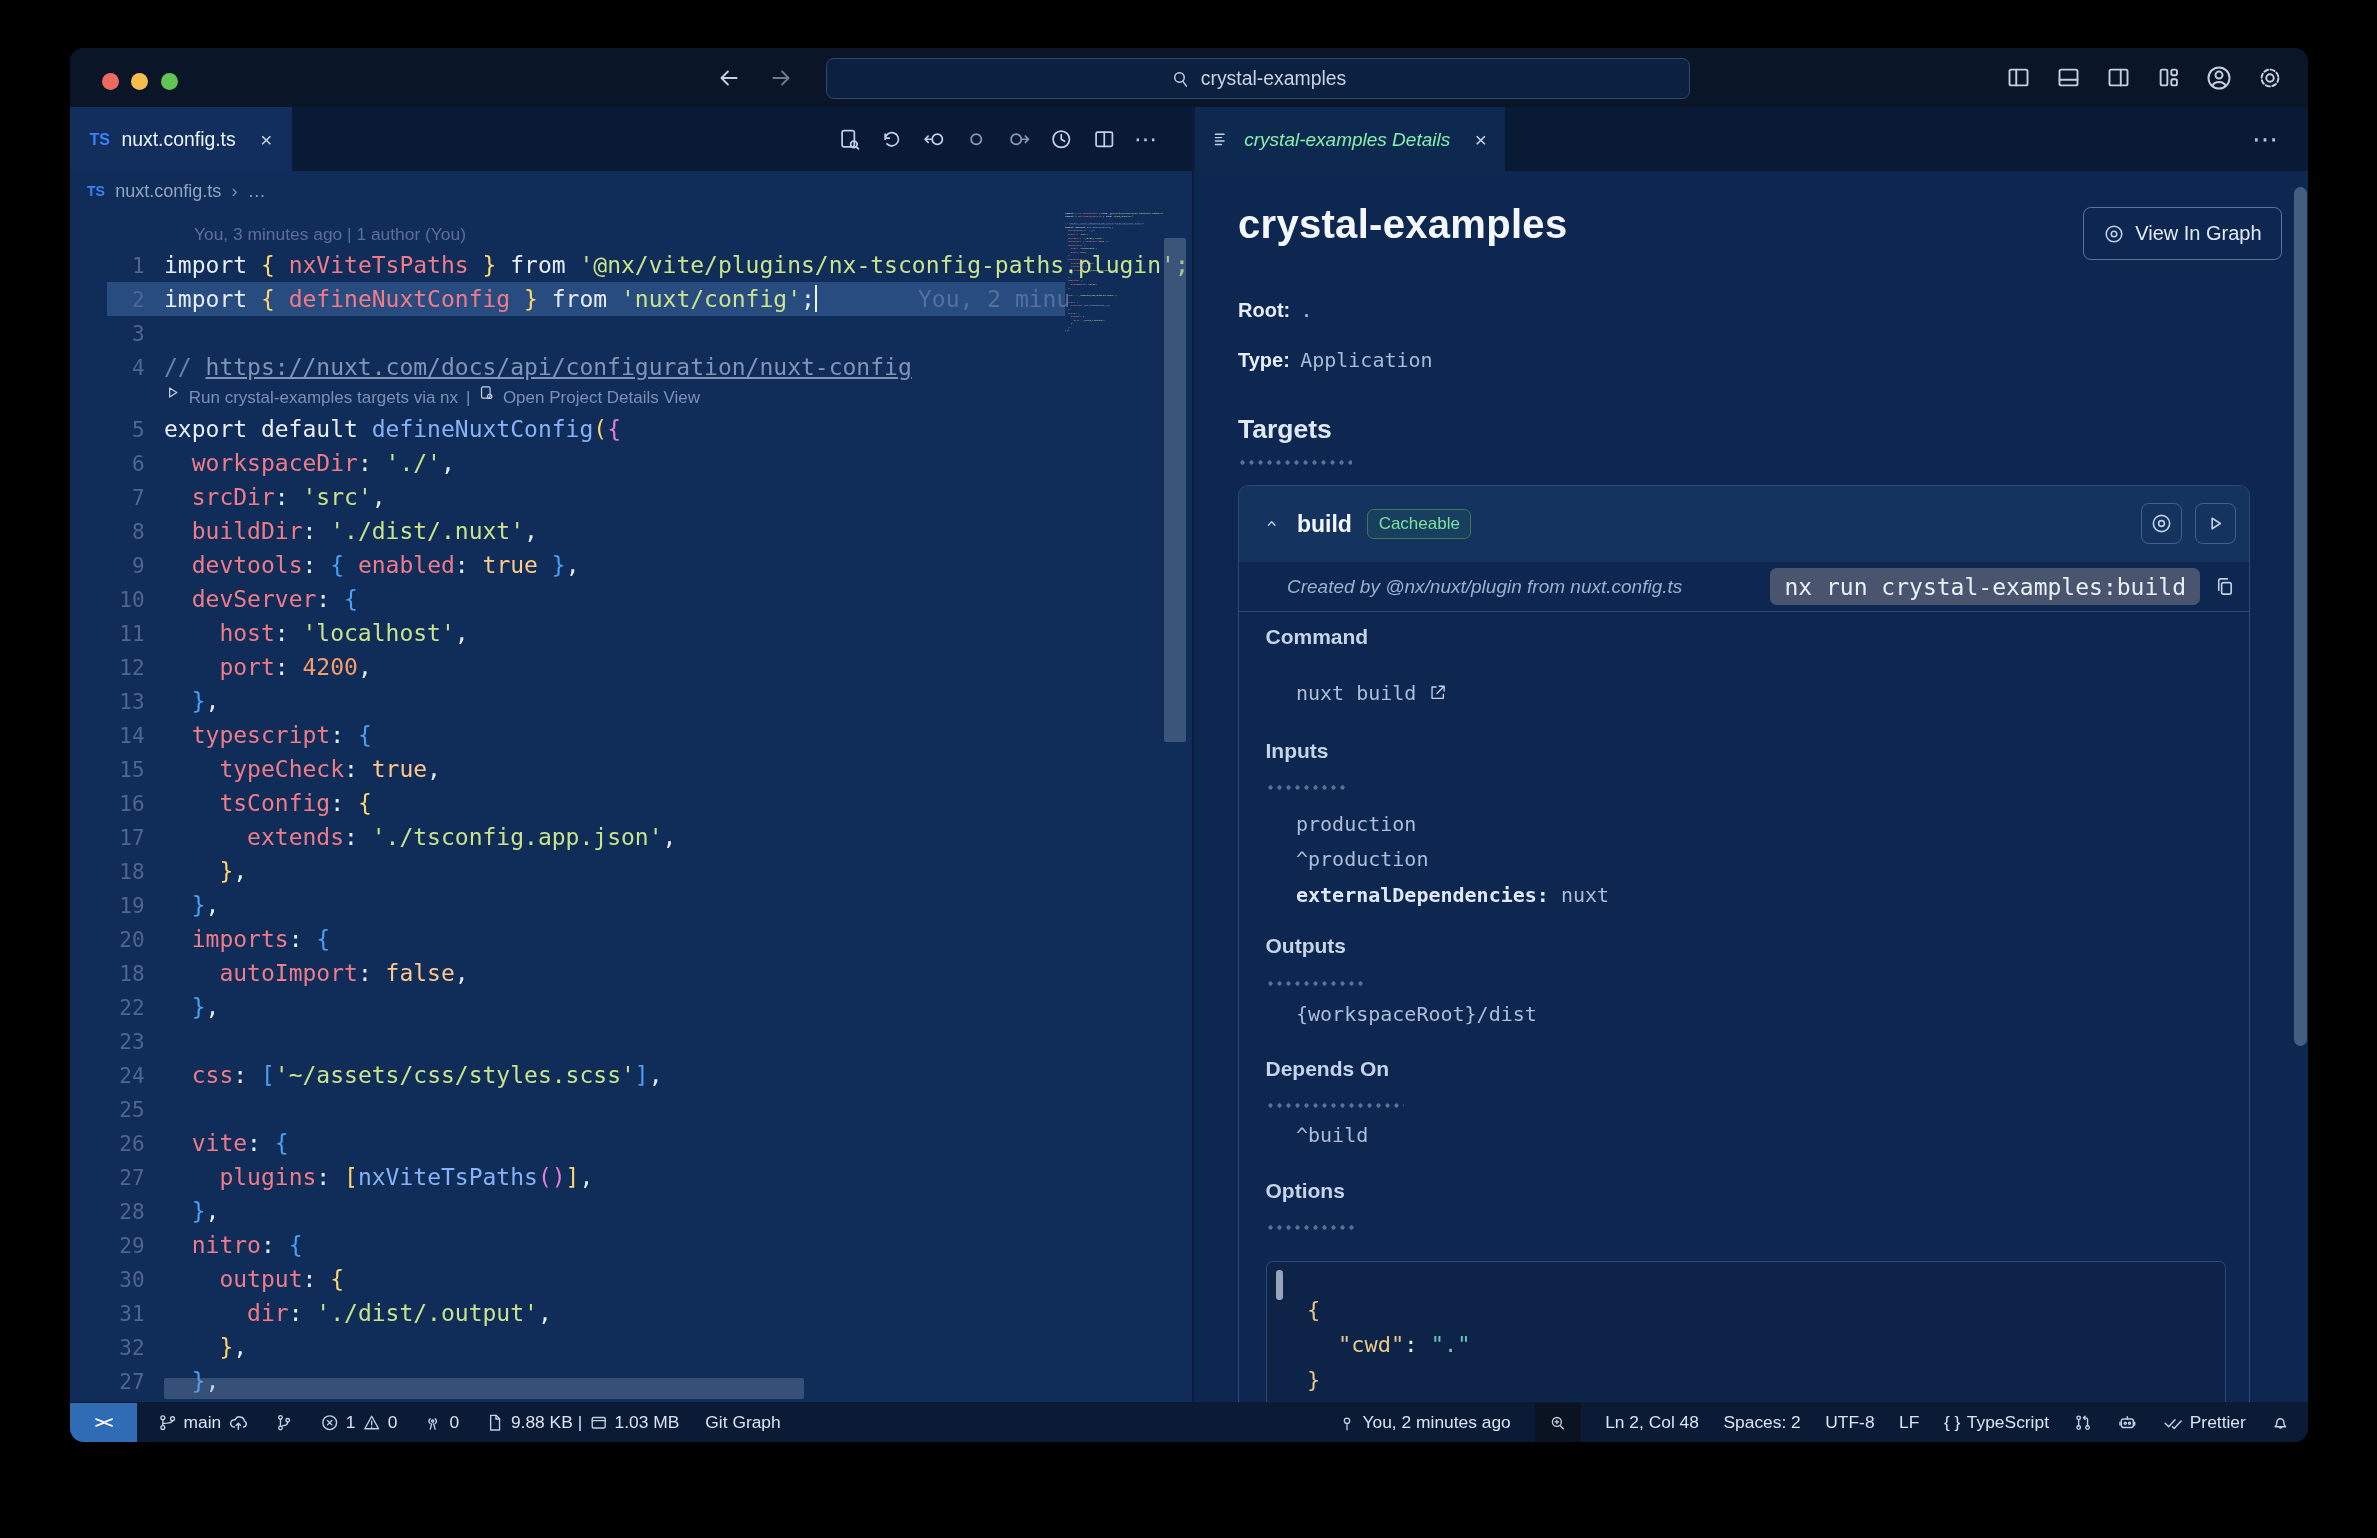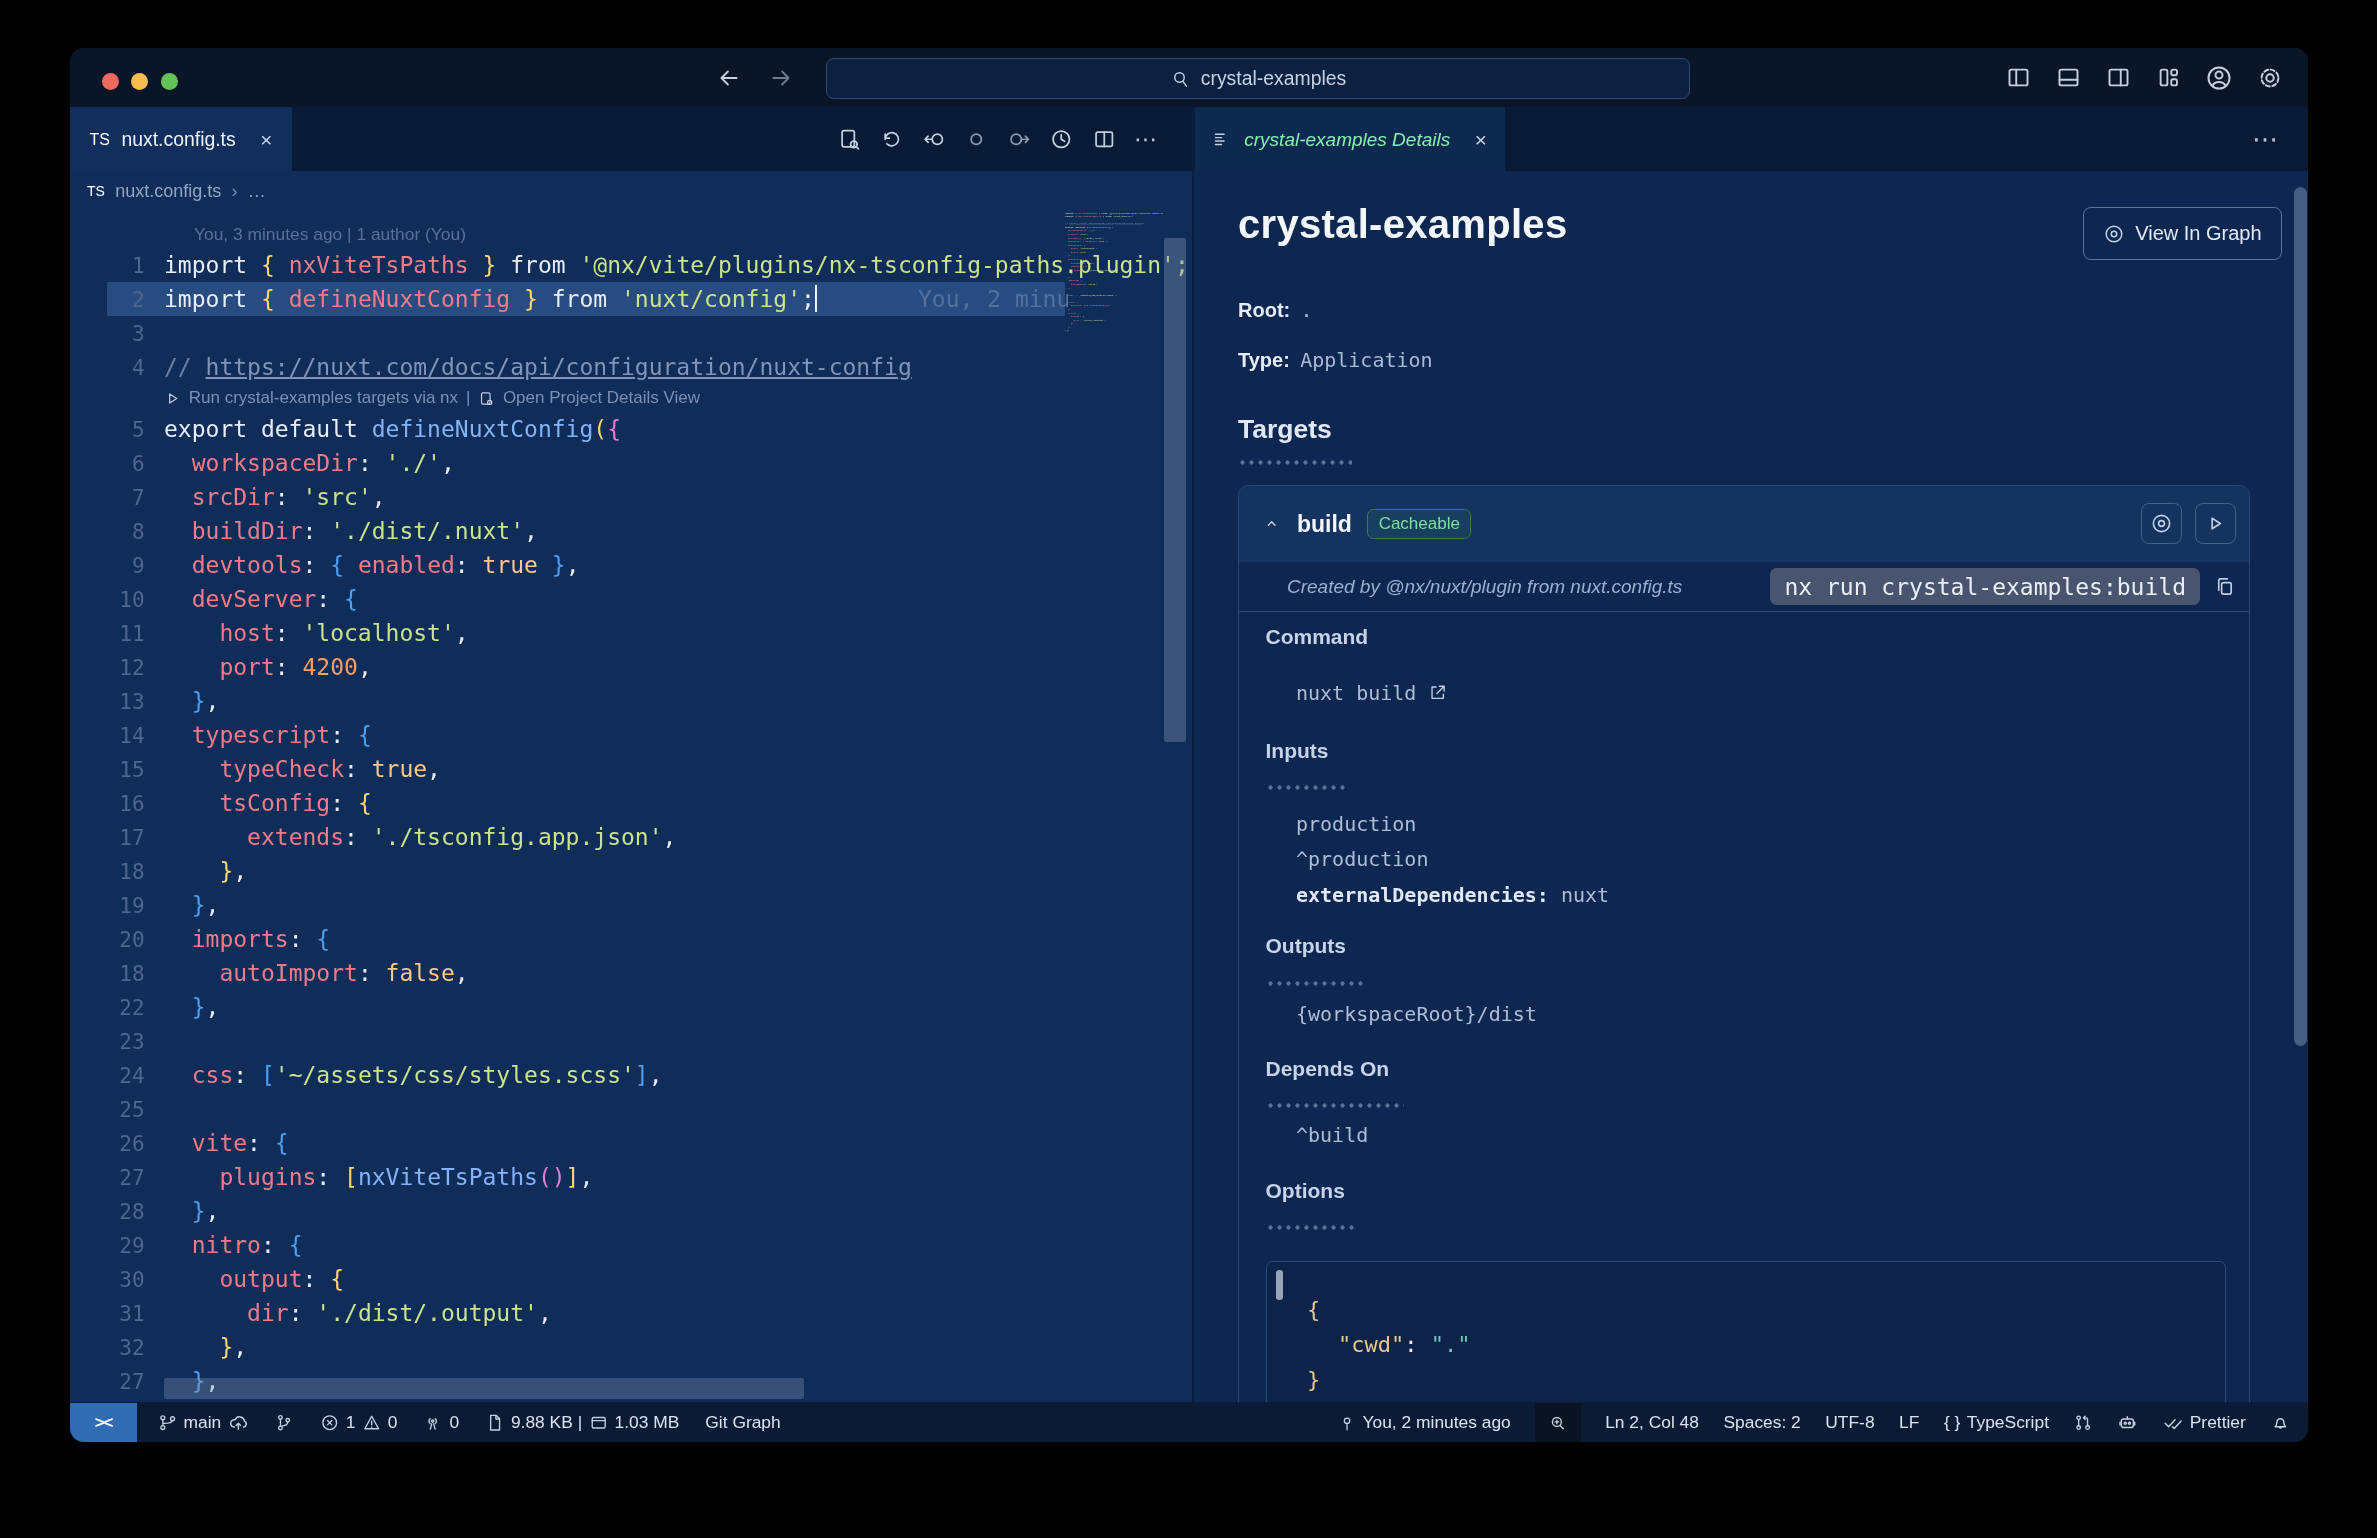--- a/index.html
+++ b/index.html
@@ -15,21 +15,21 @@
   .l-red{background:#ee6a5f}.l-yel{background:#f5bd4f}.l-grn{background:#61c454}
   #nav{left:646px;top:17px;display:flex;gap:26px;align-items:center}
   #search{left:756px;top:9.7px;width:862px;height:39px;border:1.3px solid #2c4a72;border-radius:7.8px;
     background:#0c203f;display:flex;align-items:center;justify-content:center;gap:10.3px;
     color:#c7d3e4;font-size:19.4px}
   #winbtns{right:24.5px;top:15.5px;display:flex;gap:23px;align-items:center}
   
   #tabsrow{left:0;top:59px;right:0;height:65px;background:#081a35}
   #tab-editor{left:0;top:0;height:65px;display:flex;align-items:center;padding:0 19.4px;
     background:#112e5c;gap:11.6px}
-  .ts-badge{color:#ffffff;font-weight:normal;font-size:16px}
+  .ts-badge{color:#3b82f6;font-weight:bold;font-size:16px}
   .tab-label{color:#eef3fa;font-size:19.4px}
   .tab-close{color:#c8d4e6;font-size:20.7px;margin-left:13px}
   #edtools{right:1151px;top:0;height:65px;display:flex;gap:18px;align-items:center}
   #tab-panel{left:1124px;top:0;height:65px;display:flex;align-items:center;padding:0 18px;
     background:#0e2950;gap:11.6px}
   #tab-panel .tab-label{font-style:italic;color:#86efac;font-size:19px}
   #pd-ellipsis{left:2182px;top:17px;color:#b9c7dd;font-size:26px}
   
   #breadcrumb{left:0;top:123px;width:1122px;height:40px;background:#102c58;display:flex;
     align-items:center;gap:10.3px;padding-left:17px;font-size:18px;color:#90a5c5;box-sizing:border-box}
@@ -39,21 +39,21 @@
     font-family:"DejaVu Sans Mono",monospace;font-size:23px;line-height:34px;color:#e8eef8}
   #codewrap{position:absolute;left:0;top:10.3px;right:0}
   .crow{position:relative;height:34px;white-space:pre}
   .crow.sel::before{content:"";position:absolute;left:37px;right:127px;top:0;bottom:0;background:#294c80}
   .crow>*{position:relative}
   .gut{display:inline-block;width:94px;padding-right:19.4px;box-sizing:border-box;text-align:right;
     color:#4f668e;font-size:21px}
   .blame{height:27px;line-height:27px;padding-left:124px;color:#5b7099;font-size:17.4px;
     font-family:"Liberation Sans",sans-serif}
   .lens{height:28px;line-height:28px;padding-left:94px;color:#7b90b4;font-size:17px;
-    font-family:"Liberation Sans",sans-serif;display:flex;align-items:center;gap:7.8px}
+    font-family:"Liberation Sans",sans-serif;display:flex;align-items:flex-start;gap:7.8px}
   .ghost{position:absolute;left:848px;top:0;width:150px;overflow:hidden;white-space:nowrap;
     color:#54709c;font-family:"DejaVu Sans Mono",monospace}
   .cursor{display:inline-block;width:1.9px;height:27px;background:#eef4fc;vertical-align:-4.5px}
   .w{color:#e8eef8}.id{color:#f07c8a}.str{color:#c9e48a}.num{color:#f79e66}.boo{color:#ffc98b}
   .b1{color:#ffd76d}.b2{color:#e37fd4}.b3{color:#4ba0f4}.fn{color:#86b3f7}
   .com{color:#6b80a4}.lnk{color:#8095b8;text-decoration:underline}
   #minimap{position:absolute;left:995px;top:0;width:98px;height:362px;overflow:hidden}
   #mini{transform:scale(0.105);transform-origin:0 0;width:10337px;white-space:pre}
   .mrow{height:34px}
   #vscroll{position:absolute;left:1094px;top:27px;width:22px;height:504px;

